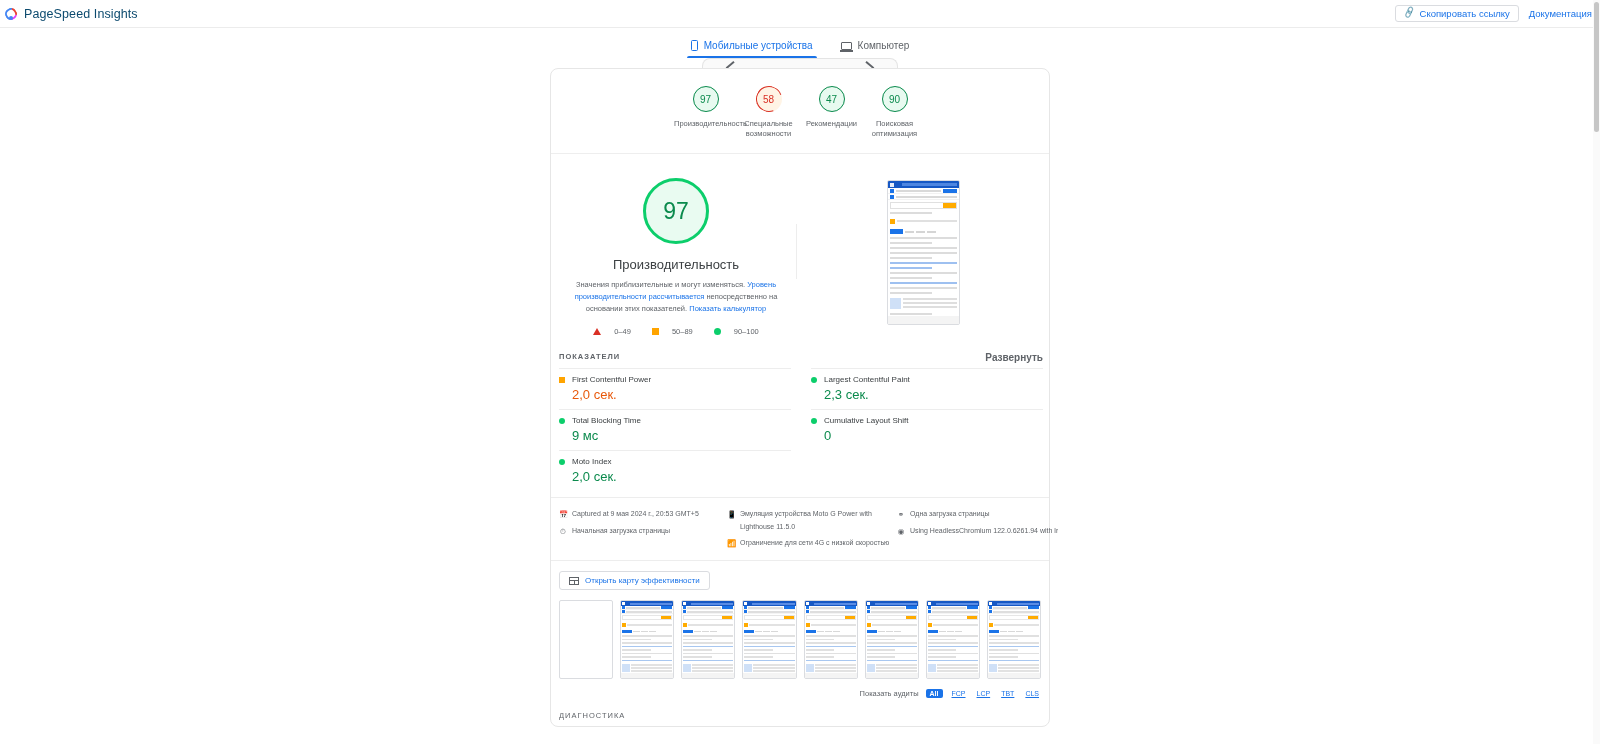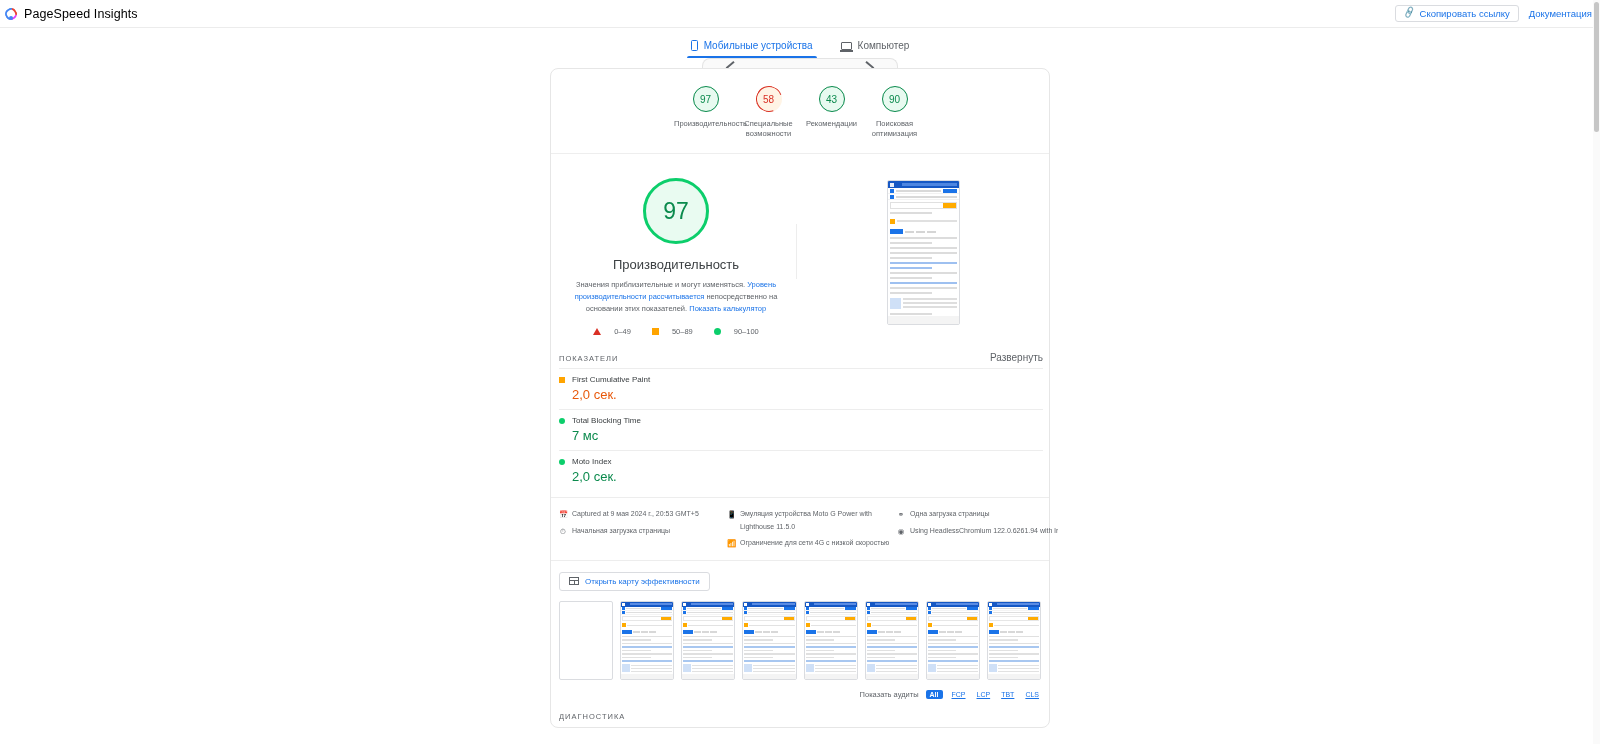--- a/index.html
+++ b/index.html
@@ -27,21 +27,21 @@
   .brand-logo .arc {
     position: absolute; left: 1px; top: 2px; width: 12px; height: 12px;
     border: 2px solid #4285f4; border-radius: 50%;
     border-right-color: #ea4335; border-bottom-color: #e040fb;
     transform: rotate(-35deg);
   }
   .brand-logo .dot {
     position: absolute; left: 5px; top: 10px; width: 4px; height: 4px;
     background: #4285f4; border-radius: 50%;
   }
-  .brand-title { font-size: 12.5px; color: #000000; letter-spacing: .1px; }
+  .brand-title { font-size: 12.5px; color: #0c4a6e; letter-spacing: .1px; }
 
   .appbar-right {
     position: absolute; right: 8px; top: 0; bottom: 0;
     display: flex; align-items: center; gap: 10px;
   }
   .copy-link-btn {
     display: flex; align-items: center; gap: 4px;
     font-size: 9.5px; color: #1a73e8;
     border: 1px solid #dadce0; border-radius: 3px;
     padding: 3px 8px; background: #fff; cursor: pointer;
@@ -196,22 +196,23 @@
   .th-txt.short { width: 60%; }
   .th-txt.blue { background: #9ec0f0; }
   .th-img { margin: 2px; height: 12px; display: flex; gap: 2px; align-items: center; }
   .th-img .ph { width: 11px; height: 11px; background: #cfe0f7; }
   .th-img .lines { flex: 1; display: flex; flex-direction: column; gap: 2px; }
   .th-img .lines i { display: block; height: 2px; background: #dedede; }
   .th-foot { margin-top: auto; height: 8px; background: #f4f4f4; }
 
   
   .metrics-head {
-    display: flex; justify-content: space-between; align-items: flex-end;
+    display: flex; justify-content: space-between; align-items: flex-start;
     padding: 16px 6px 5px 8px;
+    font-weight: bold;
   }
   .metrics-head .t { font-size: 7.5px; color: #5f6368; letter-spacing: 1px; }
   .metrics-head .expand { font-size: 10px; color: #5f6368; cursor: pointer; }
 
   .metrics-grid { display: flex; padding: 0 6px 0 8px; }
   .metrics-col { flex: 1; }
   .metrics-col + .metrics-col { margin-left: 20px; }
   .metric {
     border-top: 1px solid #ededed;
     padding: 6px 0 7px;
@@ -237,21 +238,21 @@
     line-height: 1.85; padding-right: 6px;
   }
   .env-item + .env-item { margin-top: 3px; }
   .env-ic { width: 8px; flex: none; text-align: center; font-size: 7.5px; line-height: 1.85; color: #5f6368; }
   .env-item .txt { white-space: normal; }
   .env-item .nowrap { white-space: nowrap; overflow: hidden; }
 
   
   .treemap-wrap { padding: 10px 8px 0; }
   .treemap-btn {
-    display: inline-flex; gap: 6px;
+    display: inline-flex; align-items: center; gap: 6px;
     border: 1px solid #dadce0; border-radius: 3px;
     padding: 4px 9px; font-size: 8px; color: #1a73e8; cursor: pointer;
     background: #fff;
   }
   .ic-grid {
     width: 10px; height: 8px; border: 1.2px solid #5f6368; position: relative; flex: none;
   }
   .ic-grid::before { content: ""; position: absolute; left: 0; right: 0; top: 2px; height: 1.2px; background: #5f6368; }
   .ic-grid::after { content: ""; position: absolute; top: 2px; bottom: 0; left: 4px; width: 1.2px; background: #5f6368; }
 
@@ -368,21 +369,21 @@
         <div class="score-item">
           <div class="gauge-sm avg">
             <span class="ring"></span>
             <span>58</span>
           </div>
           <div class="score-label">Специальные возможности</div>
         </div>
         <div class="score-item">
           <div class="gauge-sm pass">
             <span class="ring"></span>
-            <span>43</span>
+            <span>47</span>
           </div>
           <div class="score-label">Рекомендации</div>
         </div>
         <div class="score-item">
           <div class="gauge-sm pass">
             <span class="ring"></span>
             <span>90</span>
           </div>
           <div class="score-label">Поисковая оптимизация</div>
         </div>
@@ -477,40 +478,56 @@
       <div class="metrics-head">
         <span class="t">ПОКАЗАТЕЛИ</span>
         <span class="expand">Развернуть</span>
       </div>
 
       <div class="metrics-grid">
         <div class="metrics-col">
           <div class="metric">
             <div class="metric-name">
               <span class="m-sq"></span>
-              <span>First Cumulative Paint</span>
+              <span>First Contentful Power</span>
             </div>
             <div class="metric-val avg">2,0 сек.</div>
           </div>
           <div class="metric">
             <div class="metric-name">
               <span class="m-ci"></span>
               <span>Total Blocking Time</span>
             </div>
-            <div class="metric-val good">7 мс</div>
+            <div class="metric-val good">9 мс</div>
           </div>
           <div class="metric">
             <div class="metric-name">
               <span class="m-ci"></span>
               <span>Moto Index</span>
             </div>
             <div class="metric-val good">2,0 сек.</div>
           </div>
         </div>
 
+        <div class="metrics-col">
+          <div class="metric">
+            <div class="metric-name">
+              <span class="m-ci"></span>
+              <span>Largest Contentful Paint</span>
+            </div>
+            <div class="metric-val good">2,3 сек.</div>
+          </div>
+          <div class="metric">
+            <div class="metric-name">
+              <span class="m-ci"></span>
+              <span>Cumulative Layout Shift</span>
+            </div>
+            <div class="metric-val good">0</div>
+          </div>
+        </div>
       </div>
 
       <div class="env">
         <div class="env-col">
           <div class="env-item">
             <span class="env-ic">📅</span>
             <span class="txt">Captured at 9 мая 2024 г., 20:53 GMT+5</span>
           </div>
           <div class="env-item">
             <span class="env-ic">⏱</span>

